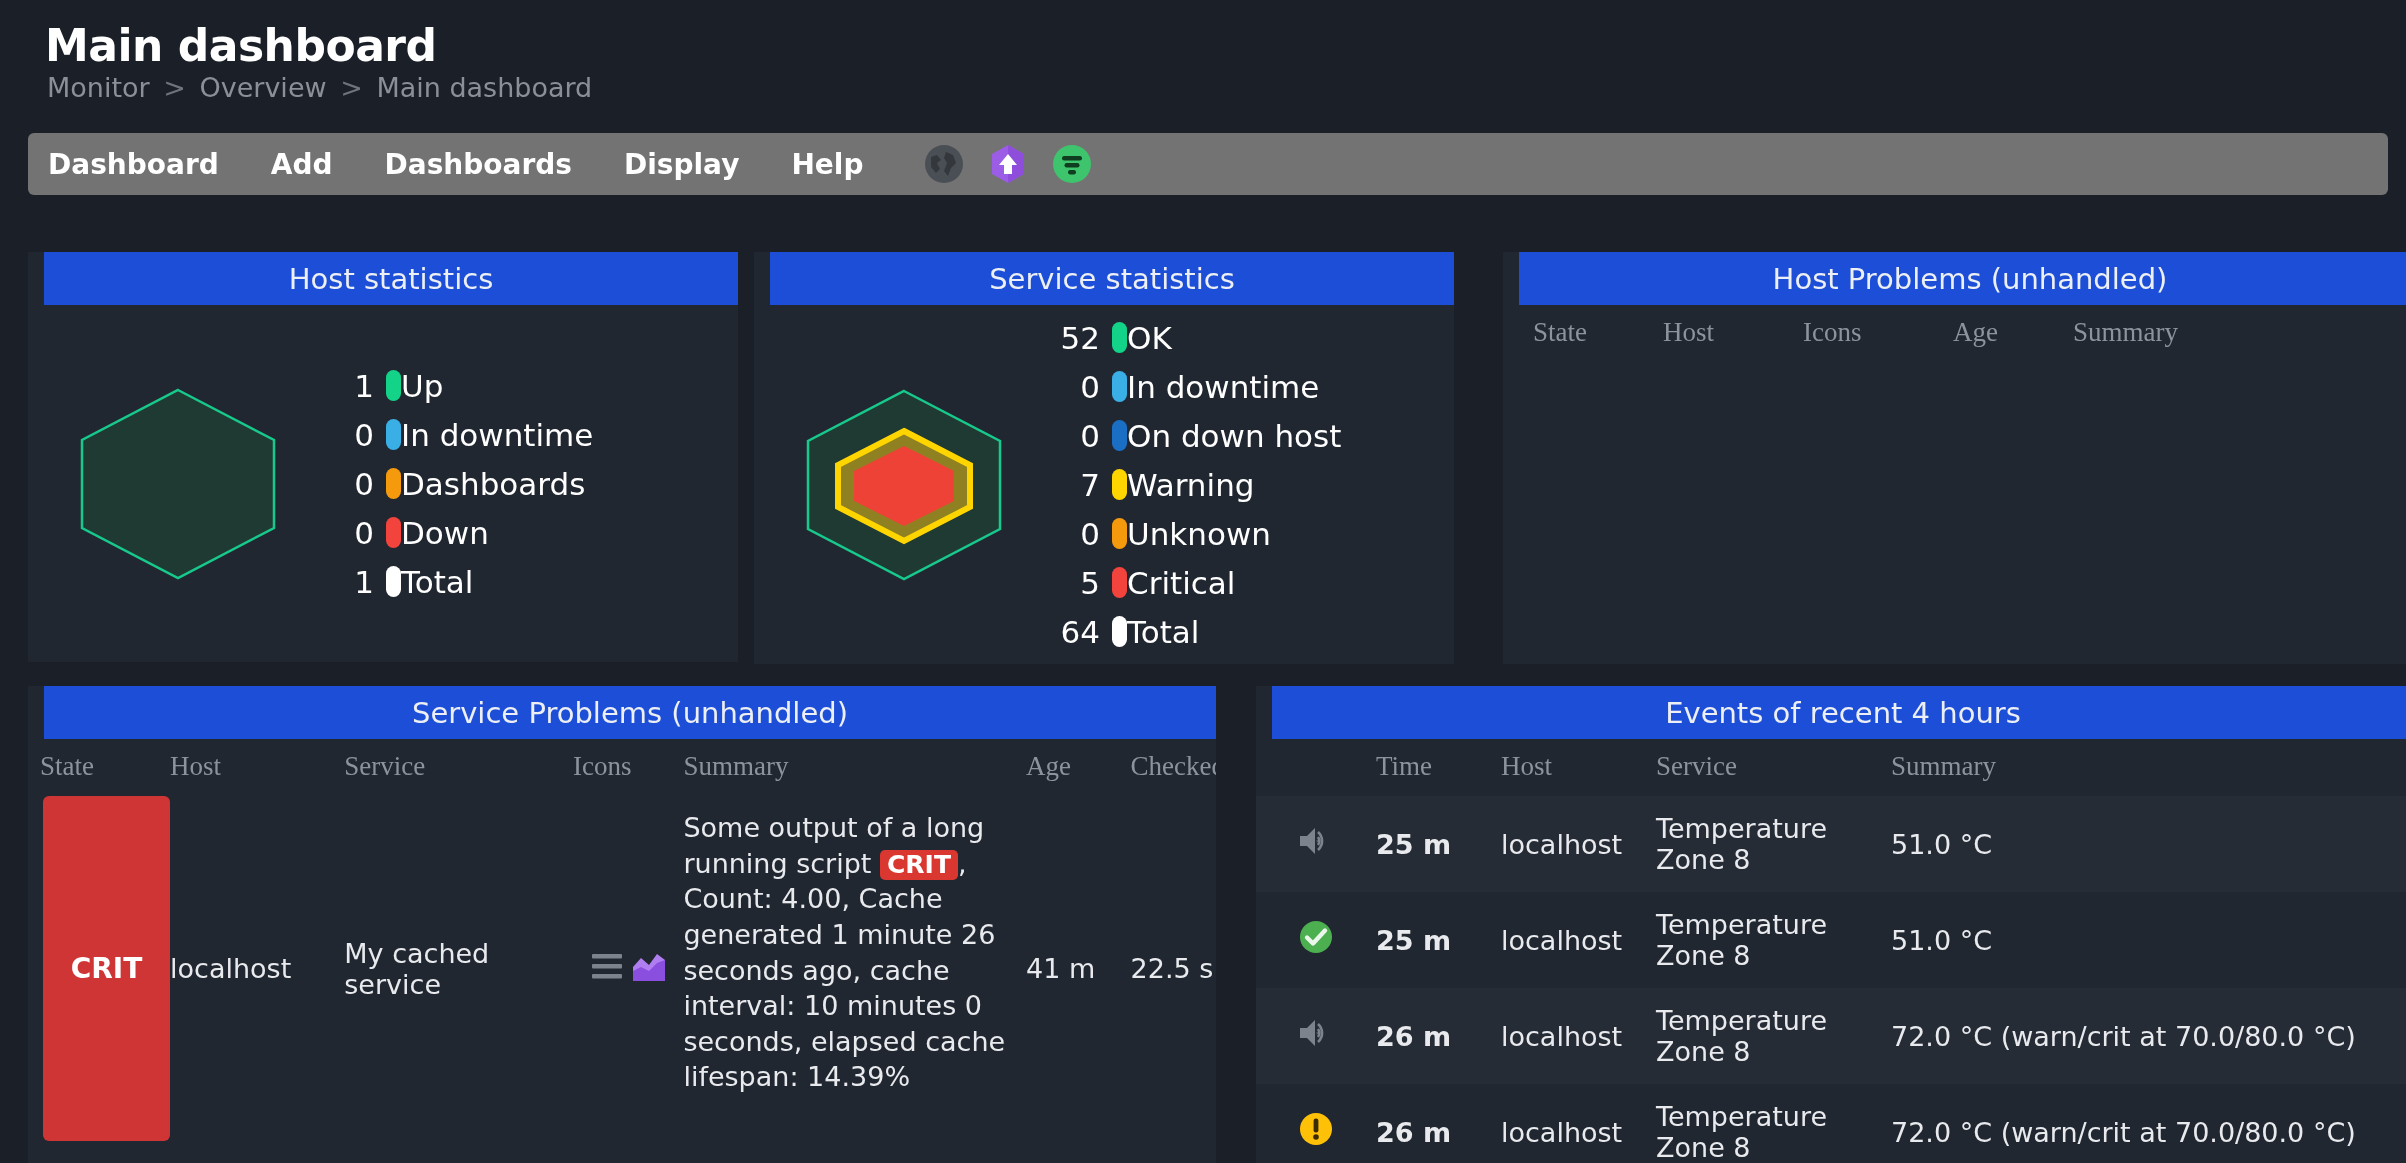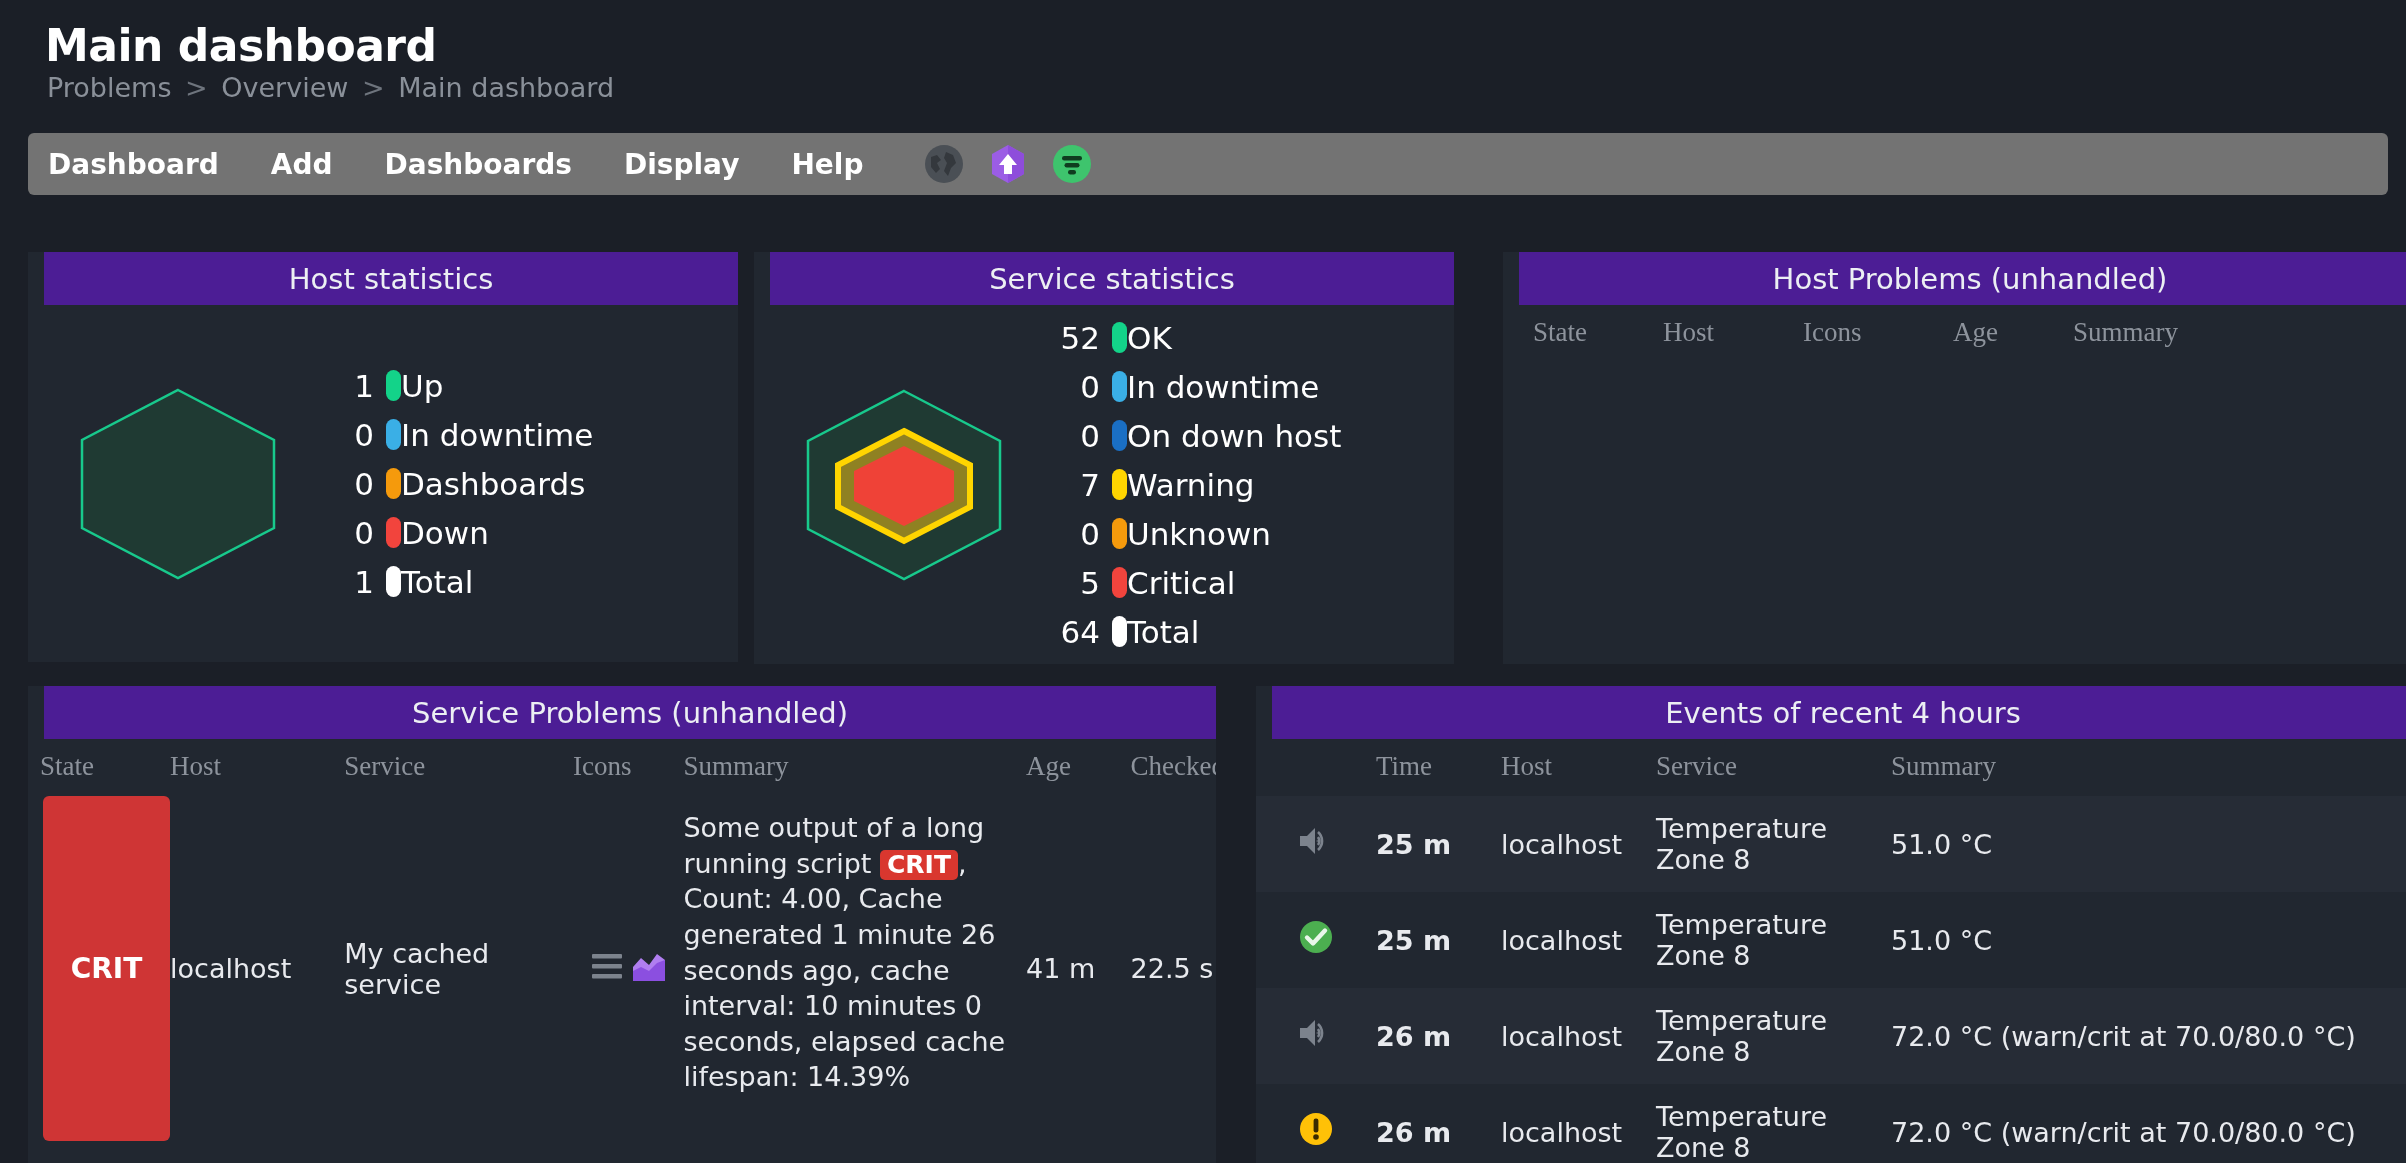--- a/index.html
+++ b/index.html
@@ -35,21 +35,21 @@
     font-size: 28px; color: #ffffff; font-weight: bold;
     padding: 0 0; margin-right: 52px; white-space: nowrap; cursor: pointer;
   }
   .nav-item:first-child { margin-left: 20px; }
   .nav-icons { display: flex; align-items: center; gap: 22px; margin-left: 8px; }
   .nav-ico { width: 42px; height: 42px; display: block; cursor: pointer; }
 
   
   .panel { position: absolute; background: #212730; }
   .panel-head {
-    height: 53px; background: #4c1d95;
+    height: 53px; background: #1d4ed8;
     display: flex; align-items: center; justify-content: center; margin-left: 16px;
   }
   .panel-title { font-size: 29px; color: #eceff3; white-space: nowrap; }
   .panel-body { position: relative; }
 
   
   .stats-wrap { display: flex; align-items: center; height: 100%; }
   .hexbox { width: 300px; position: relative; display:flex; align-items:center; justify-content:center; }
   .statlist { display: flex; flex-direction: column; }
   .statrow { display: flex; align-items: center; height: 49px; }
@@ -92,21 +92,21 @@
 
   .ico-cell { text-align: center; }
   svg { display: block; }
 </style>
 </head>
 <body>
 
 <div class="page-head">
   <div class="page-title">Main dashboard</div>
   <div class="breadcrumb">
-    <span>Problems</span>
+    <span>Monitor</span>
     <span class="sep">&gt;</span>
     <span>Overview</span>
     <span class="sep">&gt;</span>
     <span>Main dashboard</span>
   </div>
 </div>
 
 <div class="navbar">
   <div class="nav-item">Dashboard</div>
   <div class="nav-item">Add</div>

